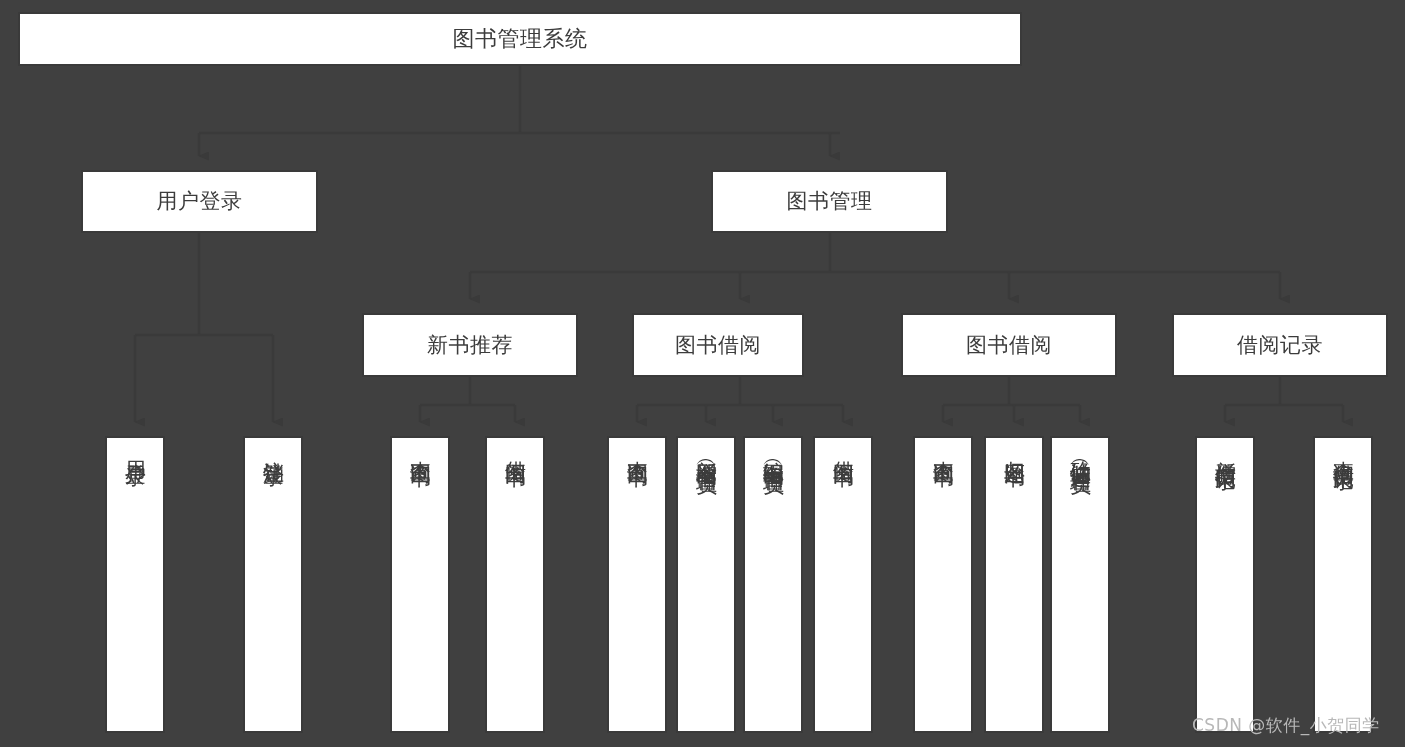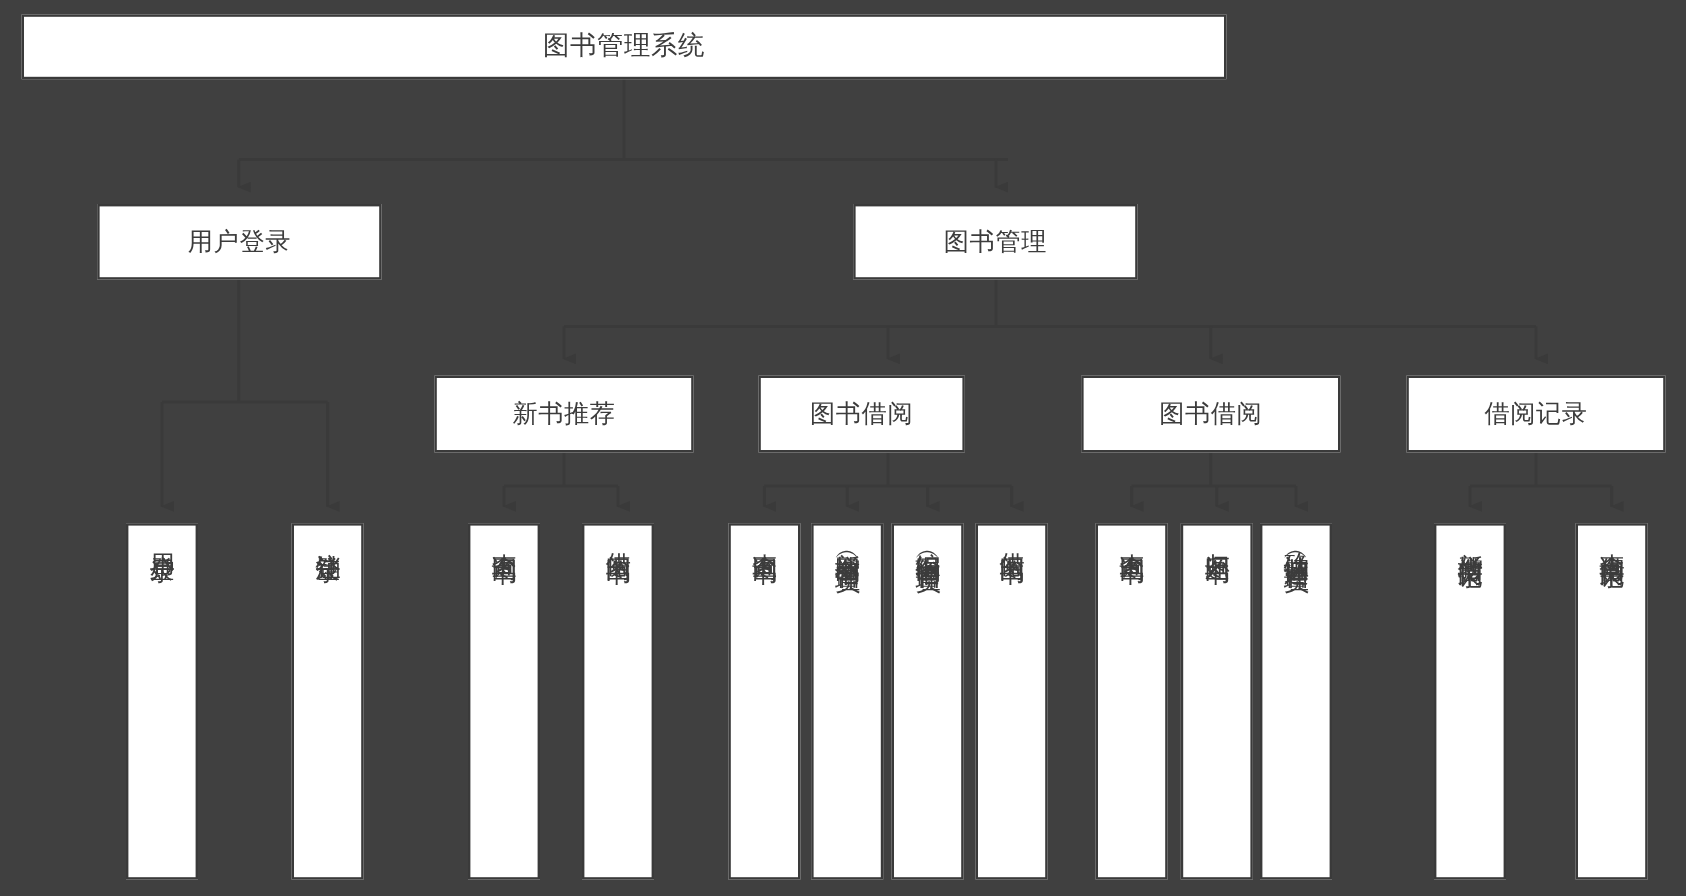--- a/index.html
+++ b/index.html
@@ -184,14 +184,15 @@
     <span class="node-label">确认归还（管理员）</span>
   </div>
 
   <div class="node leaf" style="left:1195px; top:436px; width:60px; height:297px;">
     <span class="node-label">新增借阅记录</span>
   </div>
   <div class="node leaf" style="left:1313px; top:436px; width:60px; height:297px;">
     <span class="node-label">查询借阅记录</span>
   </div>
 
+  <div class="watermark">CSDN @软件_小贺同学</div>
 
 </div>
 
 </body></html>

